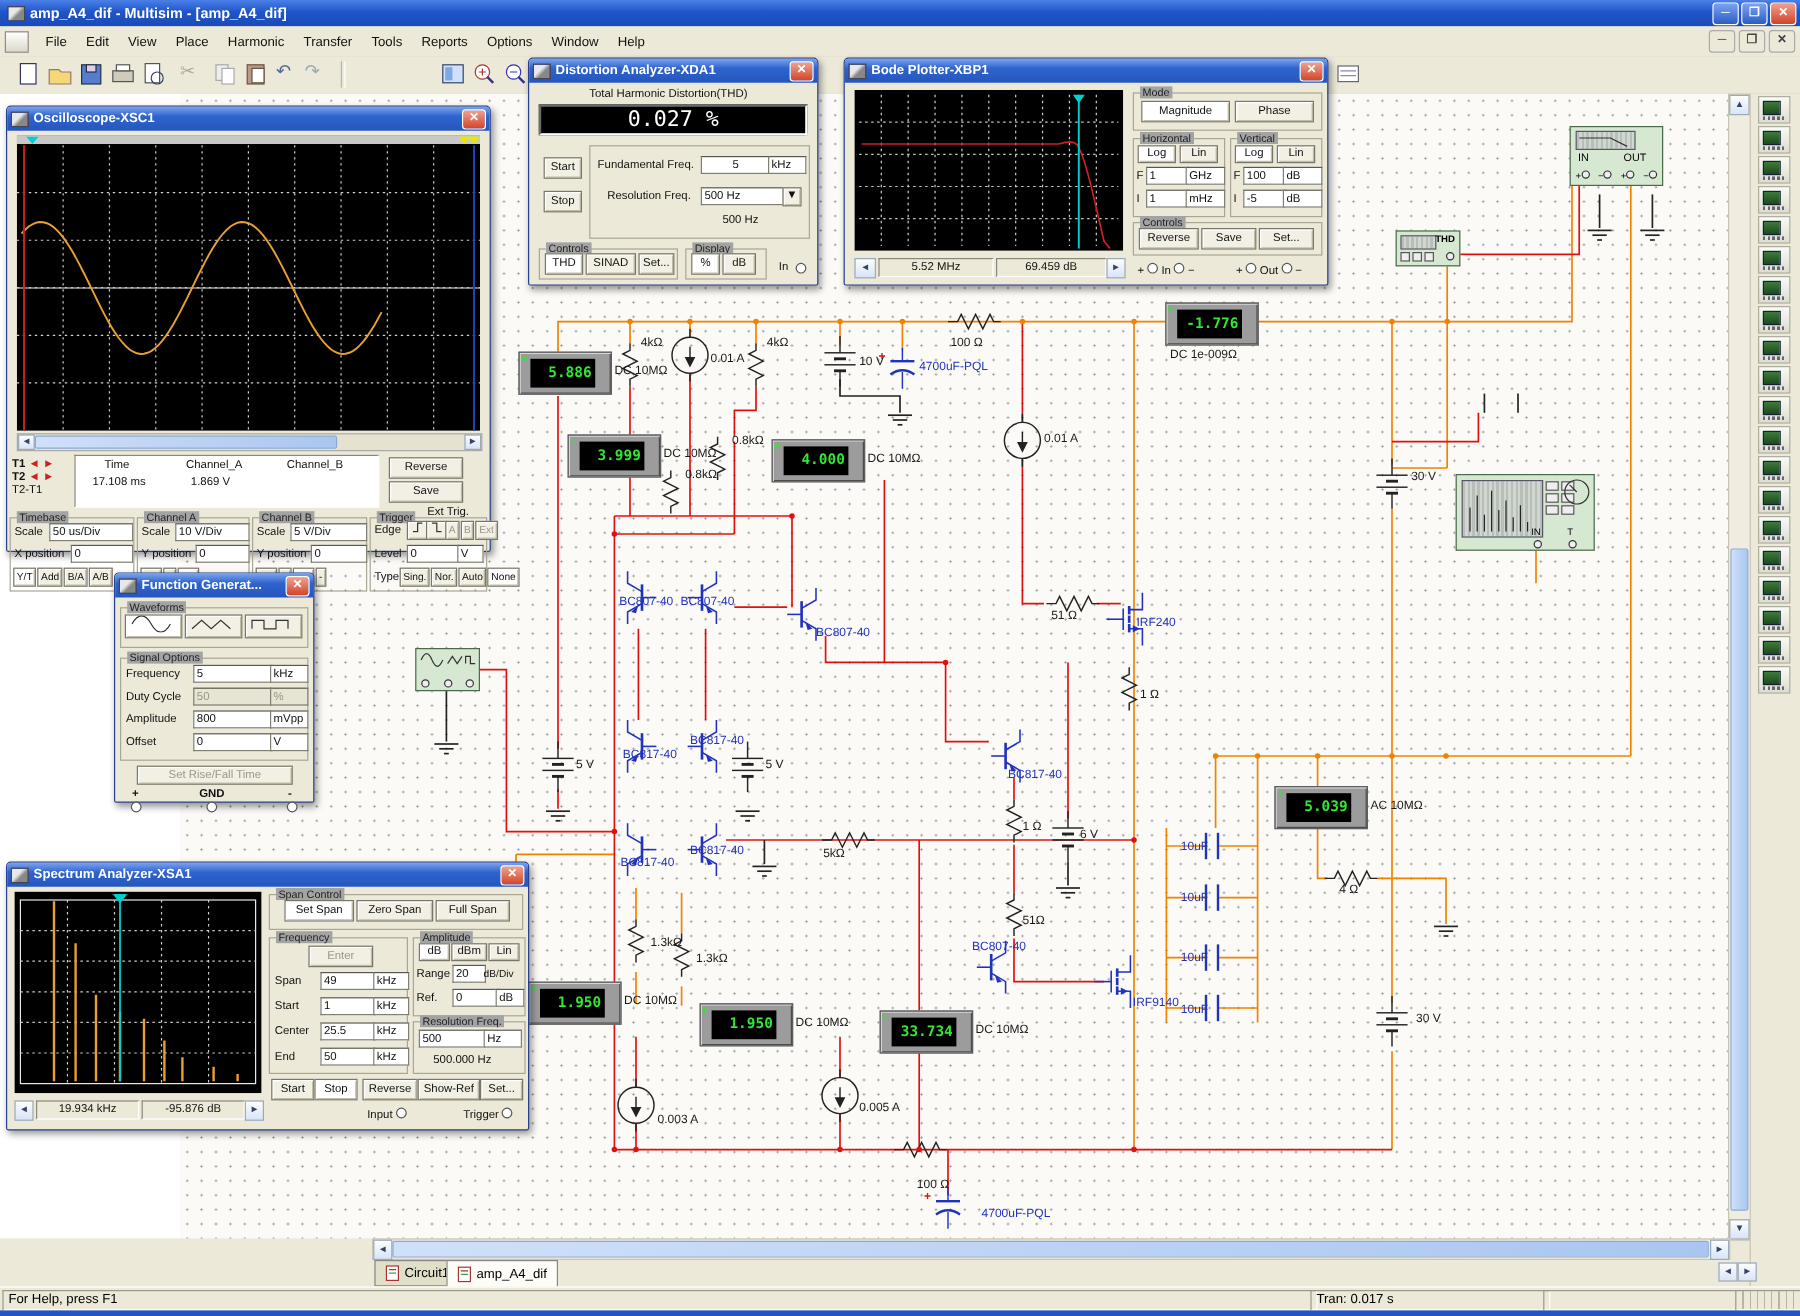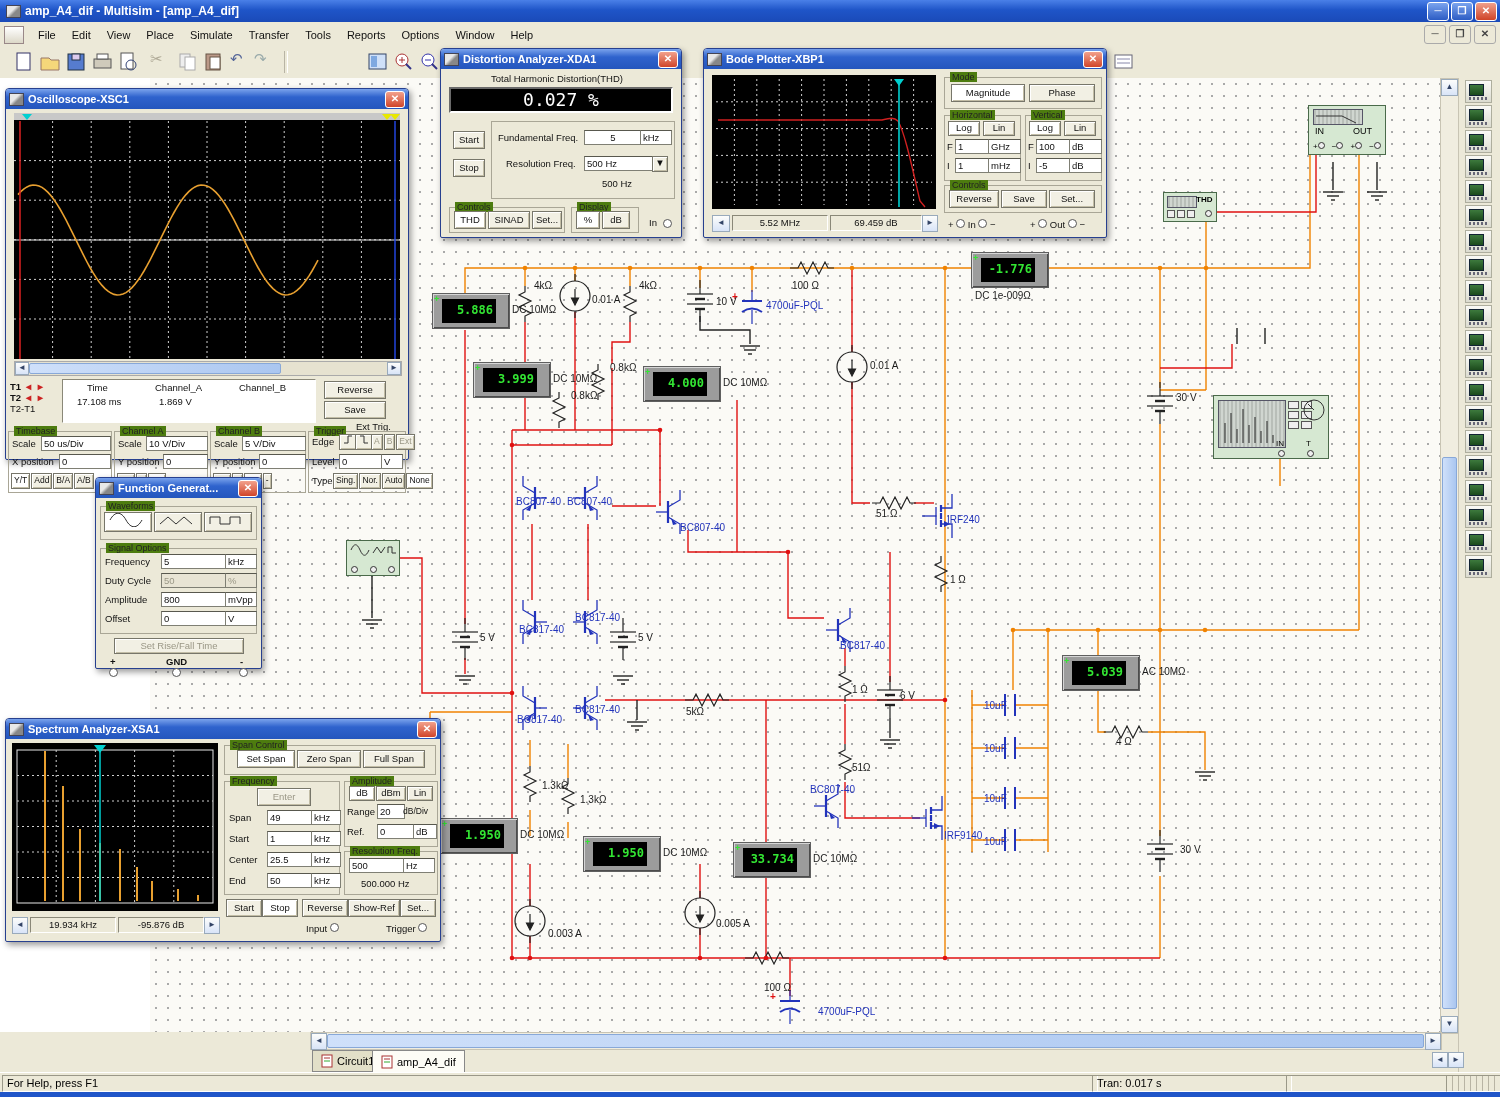--- a/index.html
+++ b/index.html
@@ -27,21 +27,21 @@
   .cicon{position:absolute;background:#d6e8d2;border:1px solid #4a6a4a;z-index:3;}
   .hatch{background:repeating-linear-gradient(90deg,#b8beb8 0 2px,#d0d6d0 2px 4px);border:1px solid #556;}
   .term{width:5px;height:5px;border:1px solid #333;border-radius:50%;background:#eee;display:inline-block;}
   
   .win{position:absolute;background:#ece9d8;border:1px solid #27408f;border-radius:4px 4px 2px 2px;box-shadow:2px 3px 6px rgba(0,0,0,.4);z-index:20;}
   .ttl{height:20px;background:linear-gradient(180deg,#7aa3ec 0%,#2f63cd 40%,#2456bd 100%);border-radius:3px 3px 0 0;color:#fff;font-weight:bold;font-size:11px;display:flex;align-items:center;padding:0 3px;}
   .ticon{width:13px;height:11px;margin-right:4px;background:linear-gradient(135deg,#e8e8e8 40%,#888 60%);border:1px solid #445;}
   .close{width:18px;height:15px;margin-left:auto;background:linear-gradient(#f2a18c,#d0452a);border:1px solid #fff;border-radius:3px;color:#fff;font-size:10px;line-height:14px;text-align:center;font-weight:bold;}
   .body{position:relative;font-size:10px;color:#111;}
   .grp{position:absolute;border:1px solid #a9a696;}
-  .cap{position:absolute;top:-6px;left:5px;background:#4d7c0f;font-size:9px;padding:0 2px;line-height:10px;color:#222;}
+  .cap{position:absolute;top:-6px;left:5px;background:#a3a3a3;font-size:9px;padding:0 2px;line-height:10px;color:#222;}
   .fld{position:absolute;background:#fff;border:1px solid #7f7f74;border-top-color:#58584e;font-size:9.5px;height:13px;line-height:13px;padding:0 2px;}
   .btn{position:absolute;background:#f2f0e4;border:1px solid #77766a;box-shadow:inset 1px 1px 0 #fff,inset -1px -1px 0 #c2bda6;font-size:9.5px;text-align:center;height:16px;line-height:15px;}
   .btn.lit{background:#fff;}
   .btn.dis{color:#9a9786;}
   .lcd{position:absolute;background:#000;border:2px solid;border-color:#6a6a6a #fff #fff #6a6a6a;}
   .lbl{position:absolute;font-size:9.5px;white-space:nowrap;}
   .radio{display:inline-block;width:7px;height:7px;border:1px solid #555;border-radius:50%;background:#fff;}
   .btn-sm{background:#f2f0e4;border:1px solid #77766a;box-shadow:inset 1px 1px 0 #fff,inset -1px -1px 0 #c2bda6;font-size:8.5px;text-align:center;height:14px;line-height:13px;display:inline-block;padding:0 2px;margin-right:1px;}
   .btn-sm.lit{background:#fff;}
   .btn-sm.dis{color:#9a9786;}
@@ -81,21 +81,21 @@
     </span>
   </div>
 
   <div id="menubar" class="abs">
     <span style="width:18px;height:16px;margin:0 6px 0 4px;background:linear-gradient(#fff,#dcd8c8);border:1px solid #988;"></span>
     <span id="menuitems" style="display:flex;">
         <span class="menu-item">File</span>
         <span class="menu-item">Edit</span>
         <span class="menu-item">View</span>
         <span class="menu-item">Place</span>
-        <span class="menu-item">Simulate</span>
+        <span class="menu-item">Harmonic</span>
         <span class="menu-item">Transfer</span>
         <span class="menu-item">Tools</span>
         <span class="menu-item">Reports</span>
         <span class="menu-item">Options</span>
         <span class="menu-item">Window</span>
         <span class="menu-item">Help</span>
       </span>
     <span style="margin-left:auto;display:flex;padding-right:4px;gap:1px;">
       <span class="wbtn" style="background:#ece9d8;color:#444;border-color:#aaa;">─</span>
       <span class="wbtn" style="background:#ece9d8;color:#444;border-color:#aaa;">❐</span>

